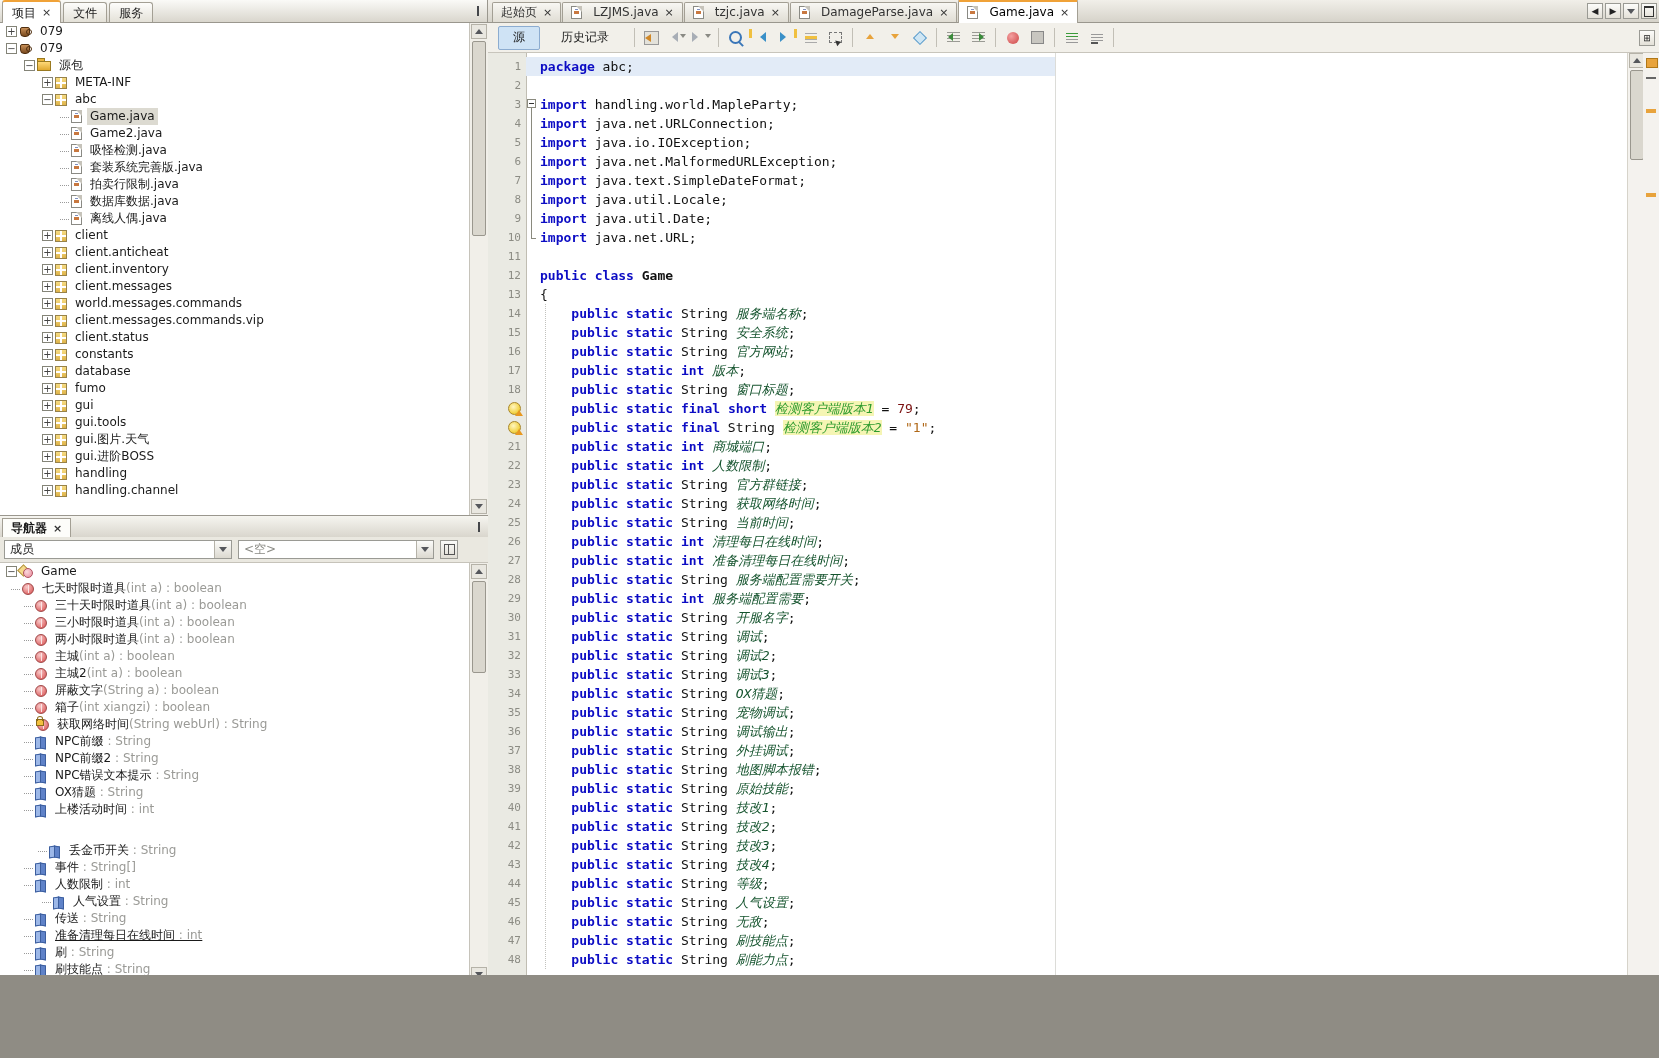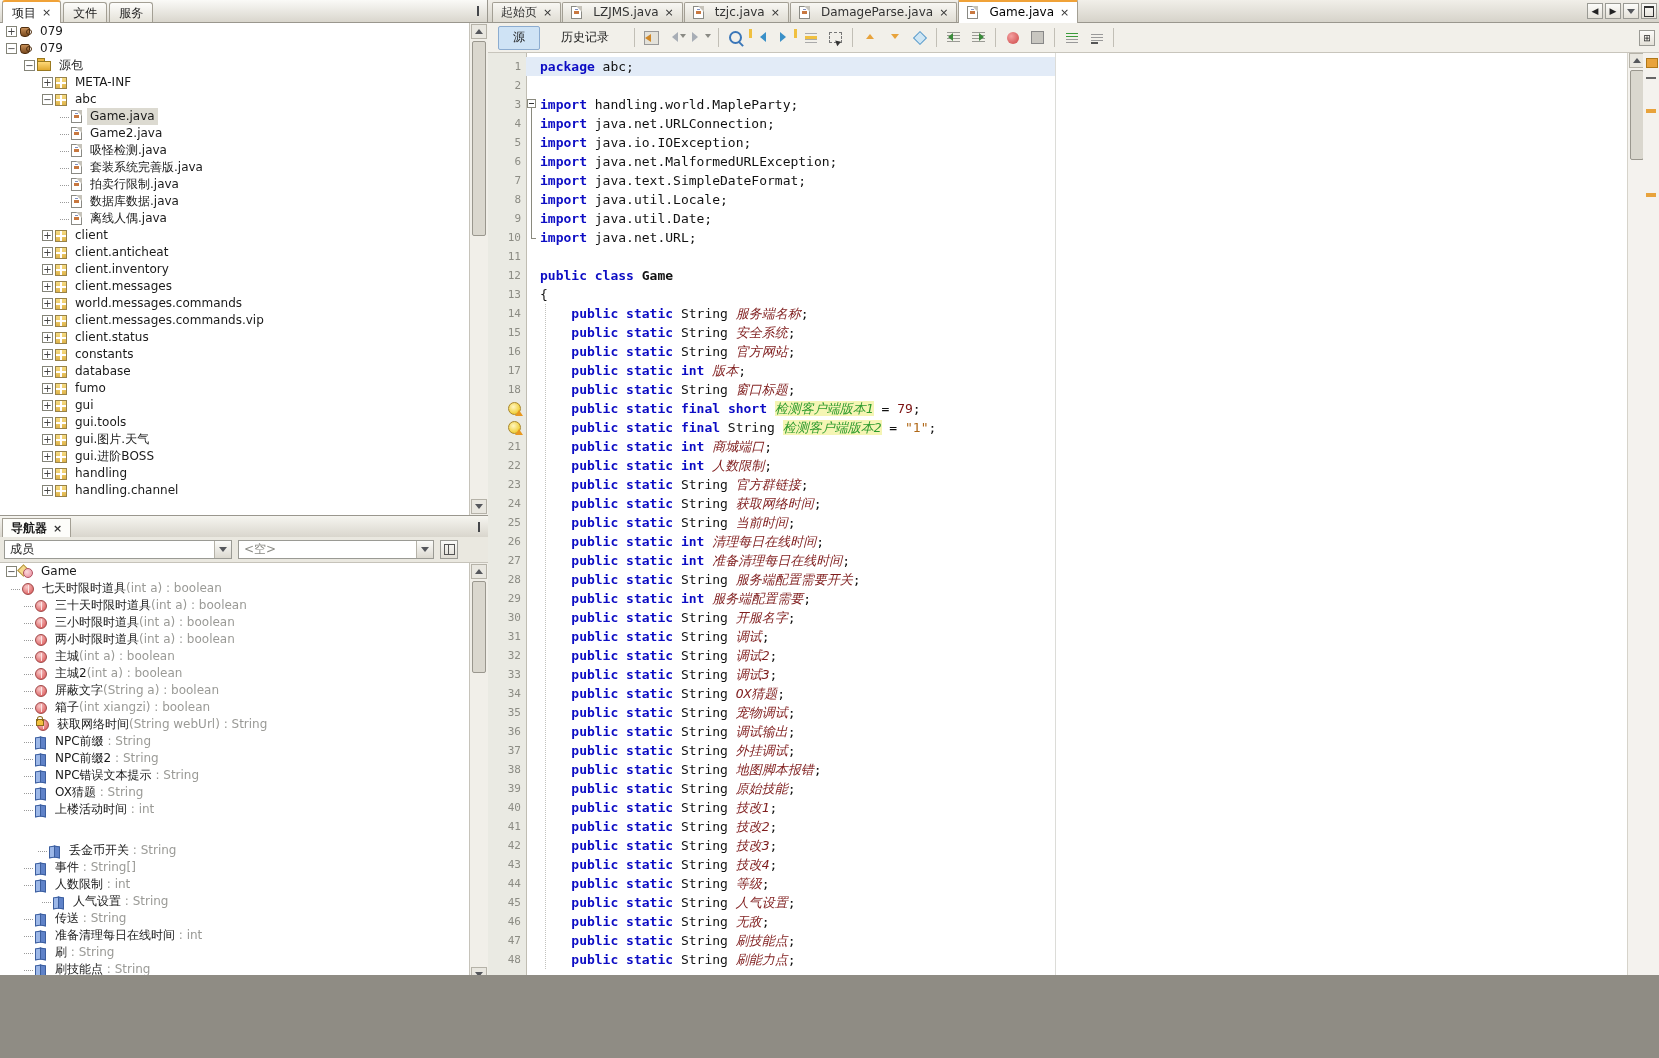--- a/index.html
+++ b/index.html
@@ -165,21 +165,21 @@
       background:radial-gradient(circle at 40% 35%,#fff6c0,#f1cf3a 70%);position:relative}
   .bulb::after{content:"";position:absolute;right:-3px;bottom:-2px;border-left:4px solid transparent;border-right:4px solid transparent;border-bottom:6px solid #e89820}
   .foldbox{position:absolute;left:1px;top:4px;width:9px;height:9px;border:1px solid #8a8a7e;background:#fff;box-sizing:border-box}
   .foldbox::after{content:"";position:absolute;left:1px;top:3px;width:5px;height:1px;background:#333}
   .lf.start::after{content:"";position:absolute;left:5px;top:13px;bottom:0;width:1px;background:#8a8a7e}
   .lf.mid::after{content:"";position:absolute;left:5px;top:0;bottom:0;width:1px;background:#8a8a7e}
   .lf.end::after{content:"";position:absolute;left:5px;top:0;height:10px;width:1px;background:#8a8a7e}
   .lf.end::before{content:"";position:absolute;left:5px;top:10px;width:5px;height:1px;background:#8a8a7e}
   .tk{color:#0c0cc4;font-weight:bold}
   .tp{color:#111}
-  .tf{color:#7f1d1d;font-style:italic}
+  .tf{color:#14532d;font-style:italic}
   .th{color:#2e9b2e;font-style:italic;background:#f5f5b4}
   .tn{color:#7a1010}
   .ts{color:#b06818}
   .tc{color:#111;font-weight:bold}
   
   #editor-scrollbar{position:absolute;right:16px;top:0;width:16px;height:959px;background:#f4f2ee;border-left:1px solid #d6d3ca;box-sizing:border-box;z-index:4}
   #error-stripe{position:absolute;right:0;top:0;width:16px;height:959px;background:#f4f2ee;z-index:4}
   .es-mark{position:absolute;left:3px;width:10px}
   
   #editor-strip{position:absolute;left:0;top:1012px;width:1171px;height:20px;background:#f0eee8;border-top:1px solid #c6c3ba;box-sizing:border-box}
@@ -486,21 +486,21 @@
         <div class="trow" style="padding-left: 40px;">
           <span class="tg dots"></span>
           <span class="icn icn-field"></span>
           <span class="lbl"><span class="mn">人气设置</span><span class="ms"> : String</span></span>
         </div>
         <div class="trow" style="padding-left: 22px;">
           <span class="tg dots"></span>
           <span class="icn icn-field"></span>
           <span class="lbl"><span class="mn">传送</span><span class="ms"> : String</span></span>
         </div>
-        <div class="trow" style="padding-left: 22px;">
+        <div class="trow" style="padding-left: 22px; text-decoration: underline;">
           <span class="tg dots"></span>
           <span class="icn icn-field"></span>
           <span class="lbl"><span class="mn">准备清理每日在线时间</span><span class="ms"> : int</span></span>
         </div>
         <div class="trow" style="padding-left: 22px;">
           <span class="tg dots"></span>
           <span class="icn icn-field"></span>
           <span class="lbl"><span class="mn">刷</span><span class="ms"> : String</span></span>
         </div>
         <div class="trow" style="padding-left: 22px;">

